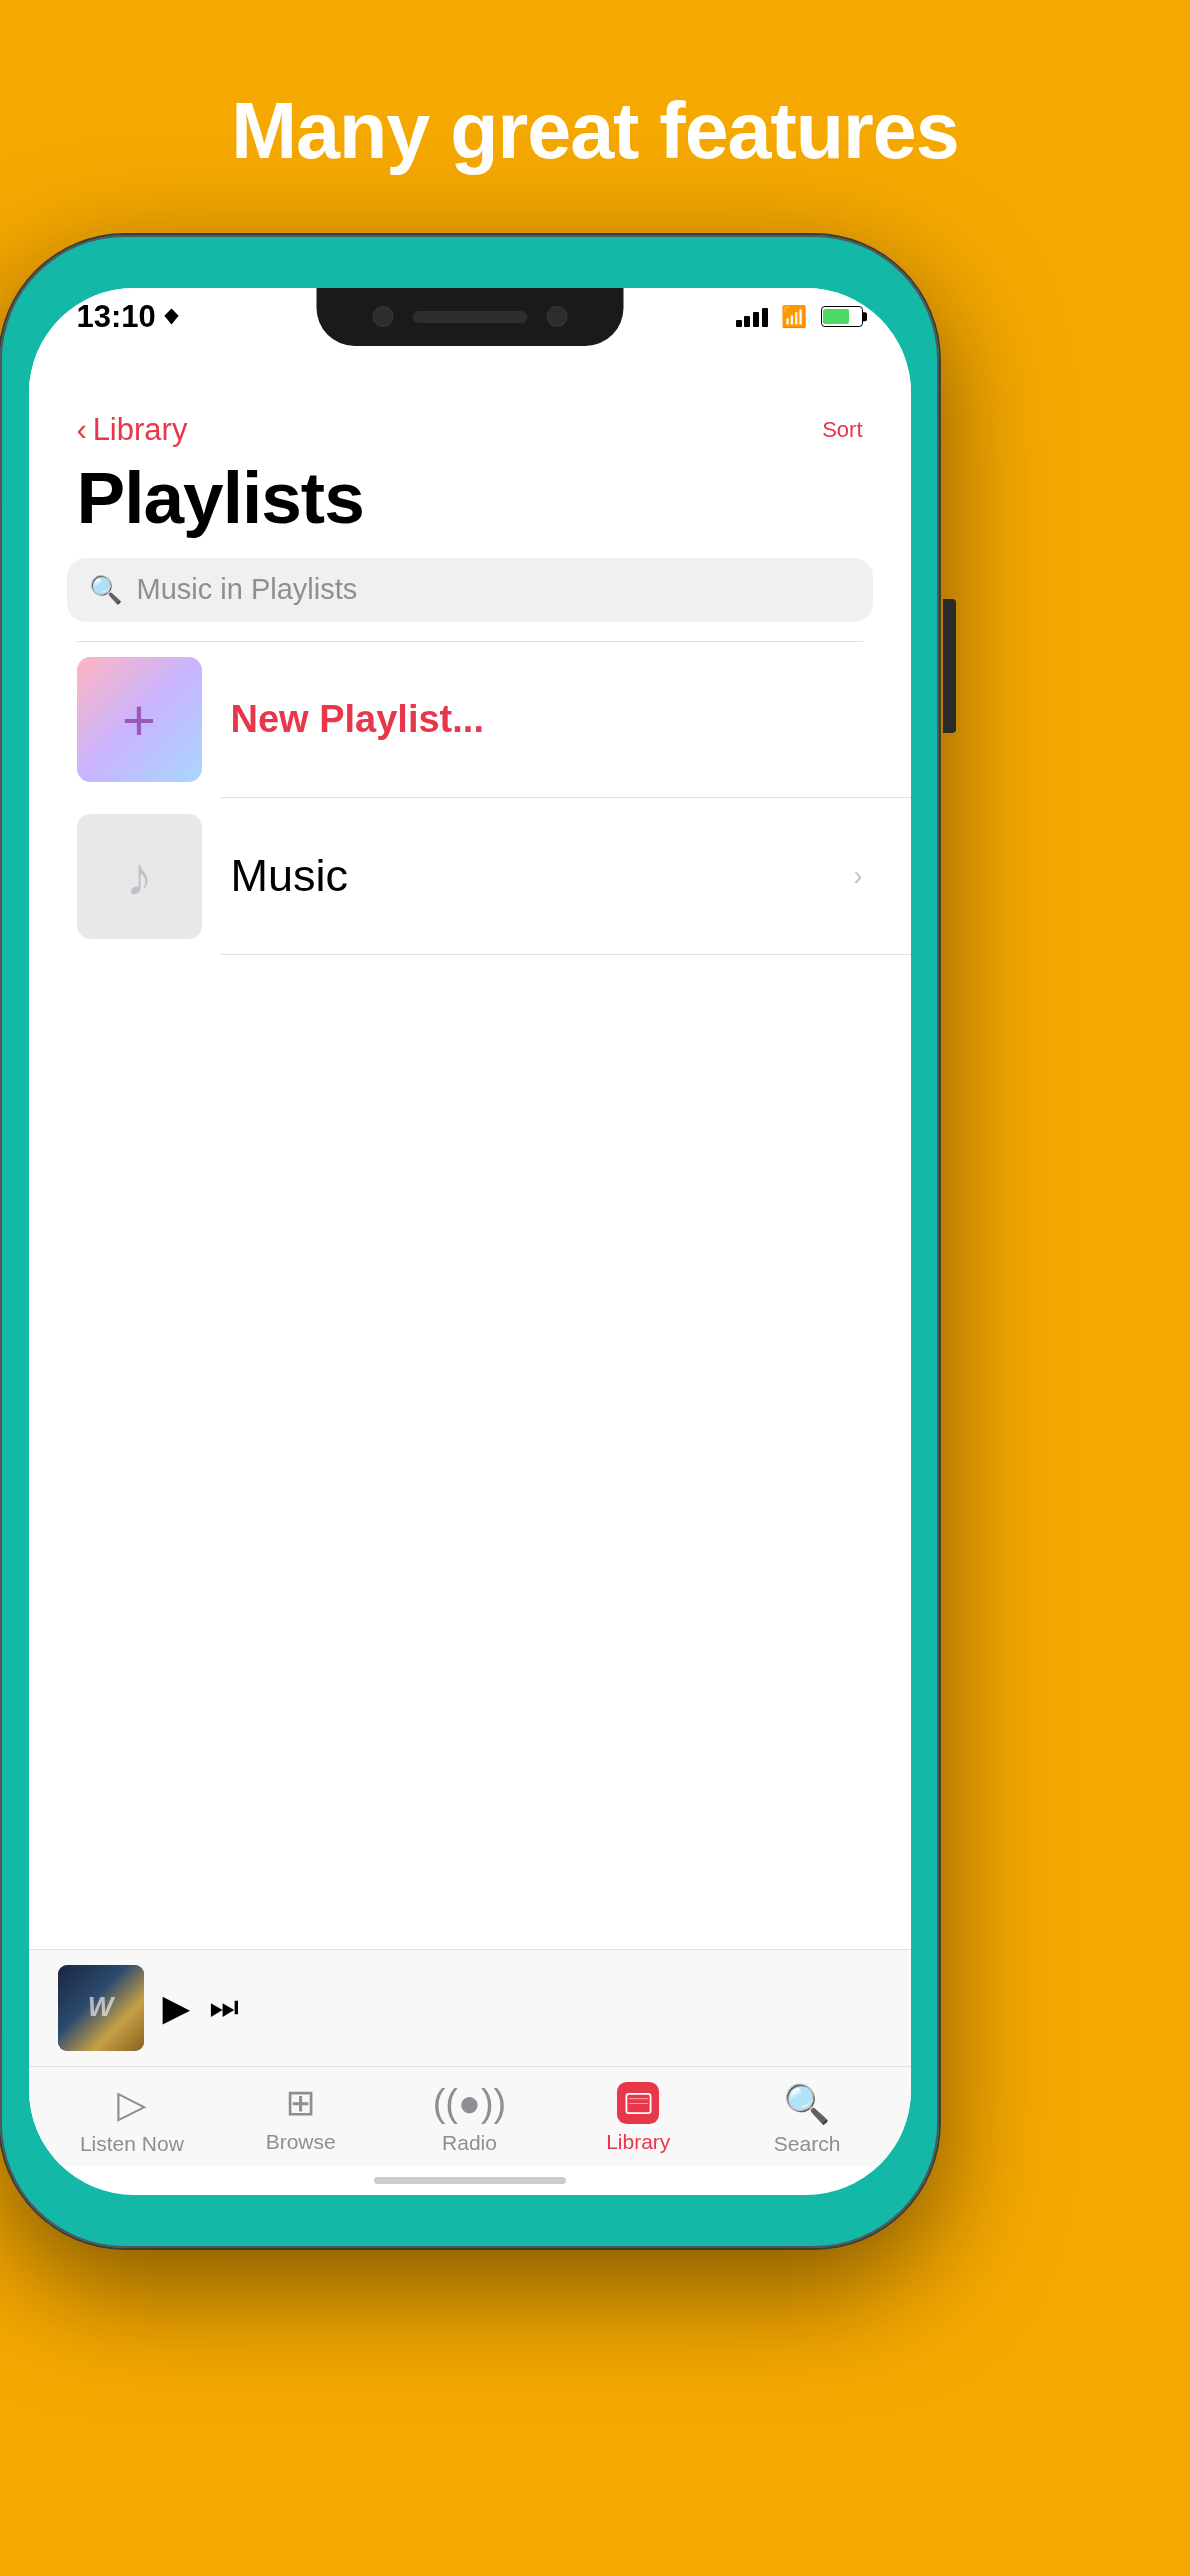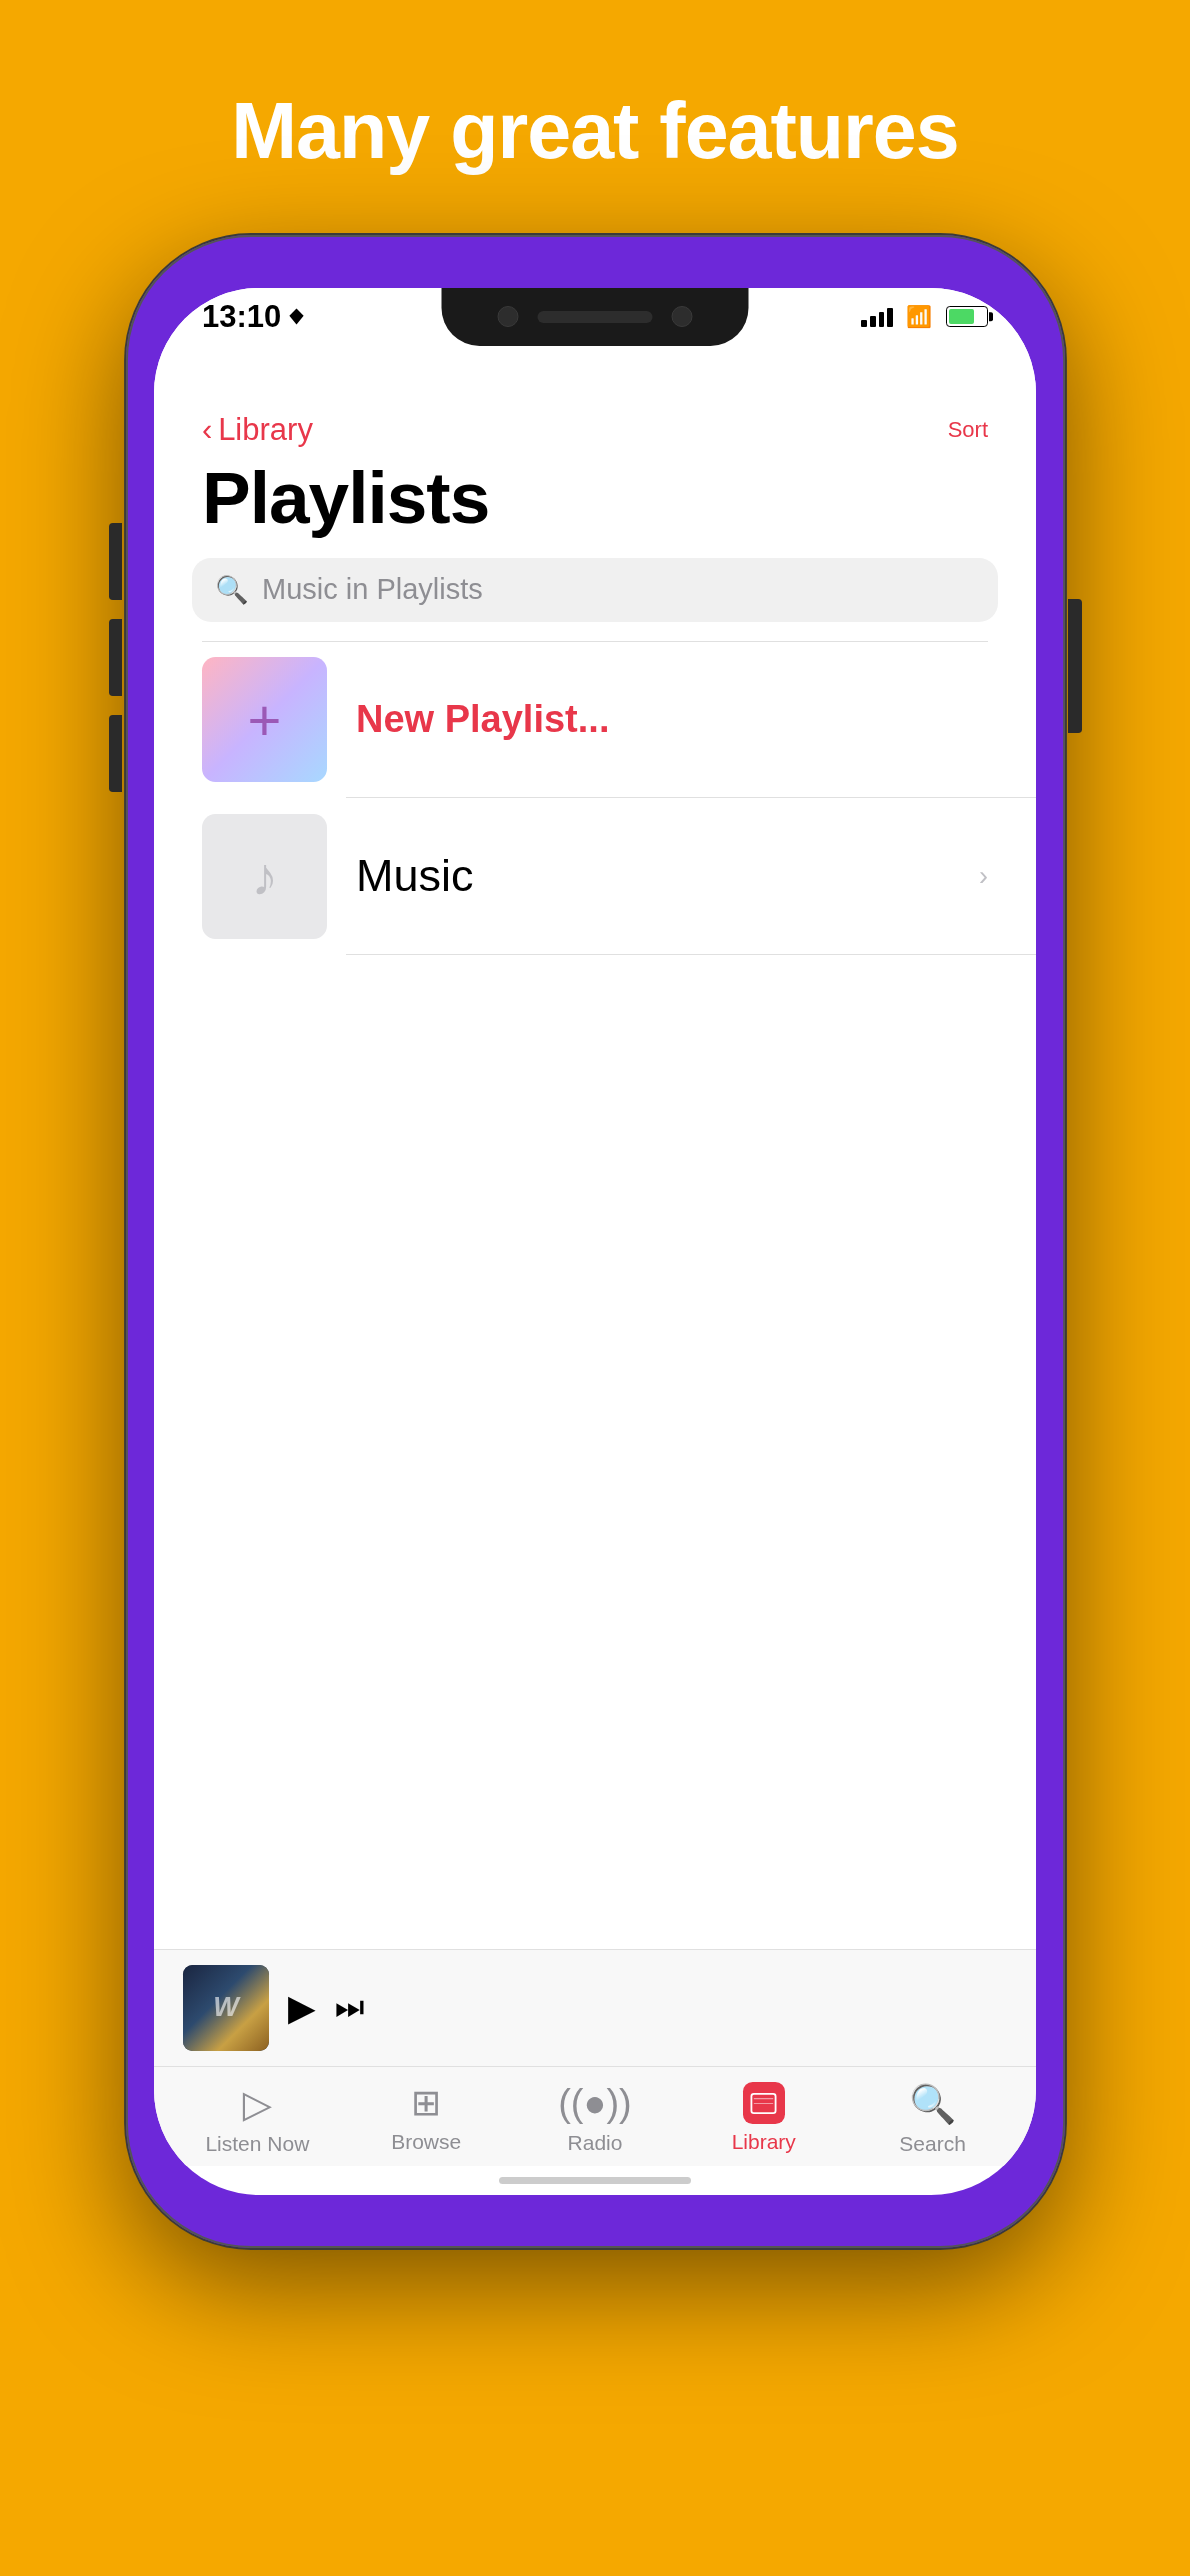--- a/index.html
+++ b/index.html
@@ -23,21 +23,21 @@
       margin-top: 86px;
       margin-bottom: 58px;
       line-height: 1.15;
       letter-spacing: -1px;
     }
 
     
     .phone-shell {
       width: 939px;
       height: 2013px;
-      background: #6d28d9;
+      background: #14b8a6;
       border-radius: 125px;
       position: relative;
       box-shadow:
         0 0 0 1.9px #3a3a3a,
         0 38px 115px rgba(0,0,0,0.5),
         inset 0 0 0 1.9px #555;
       display: flex;
       justify-content: center;
       align-items: center;
     }
@@ -484,21 +484,21 @@
     
     .list-divider {
       height: 1px;
       background: #e0e0e0;
       margin-left: 192px;
     }
   </style>
 </head>
 <body>
 
-<div style="width:1190px; height:2576px; background:#F5A800; display:flex; flex-direction:column; align-items:center; position:relative;">
+<div style="width:1190px; height:2576px; background:#F5A800; display:flex; flex-direction:column; position:relative;">
 
   <h1 class="page-headline">Many great features</h1>
 
   <div class="phone-shell">
 
     <div class="phone-screen">
 
       <div class="notch-area">
         <div class="notch">
           <div class="notch-camera"></div>

